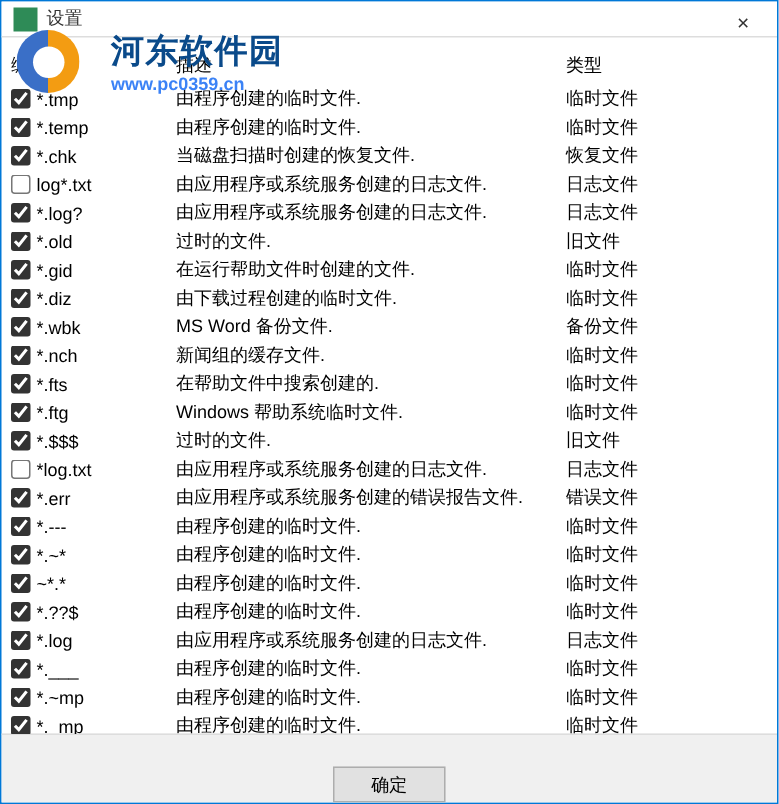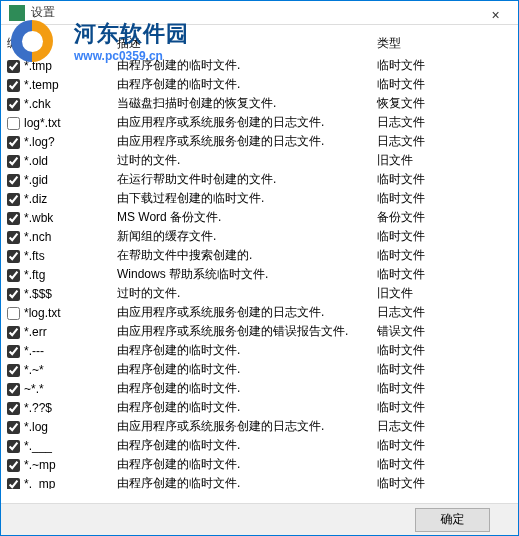--- a/index.html
+++ b/index.html
@@ -86,37 +86,38 @@
 tbody td {
   padding: 1px 6px;
   font-size: 12px;
   white-space: nowrap;
   vertical-align: middle;
   height: 18px;
 }
 .col-ext { width: 110px; }
 .col-desc { width: 260px; }
 .col-type { width: auto; }
-.chk-cell { display: flex; align-items: flex-end; gap: 4px; }
+.chk-cell { display: flex; align-items: flex-start; gap: 4px; }
 input[type="checkbox"] {
   width: 13px; height: 13px;
   accent-color: #333;
 }
 
 .footer {
   position: absolute;
   bottom: 0; left: 0; right: 0;
-  height: 32px;
+  height: 46px;
   background: #f0f0f0;
   border-top: 1px solid #ddd;
   display: flex;
   align-items: center;
   justify-content: flex-end;
   padding: 0 28px;
   gap: 8px;
+  flex-direction: column;
 }
 .btn {
   min-width: 75px;
   height: 24px;
   background: #e1e1e1;
   border: 1px solid #adadad;
   font-size: 12px;
   cursor: pointer;
   font-family: inherit;
 }

